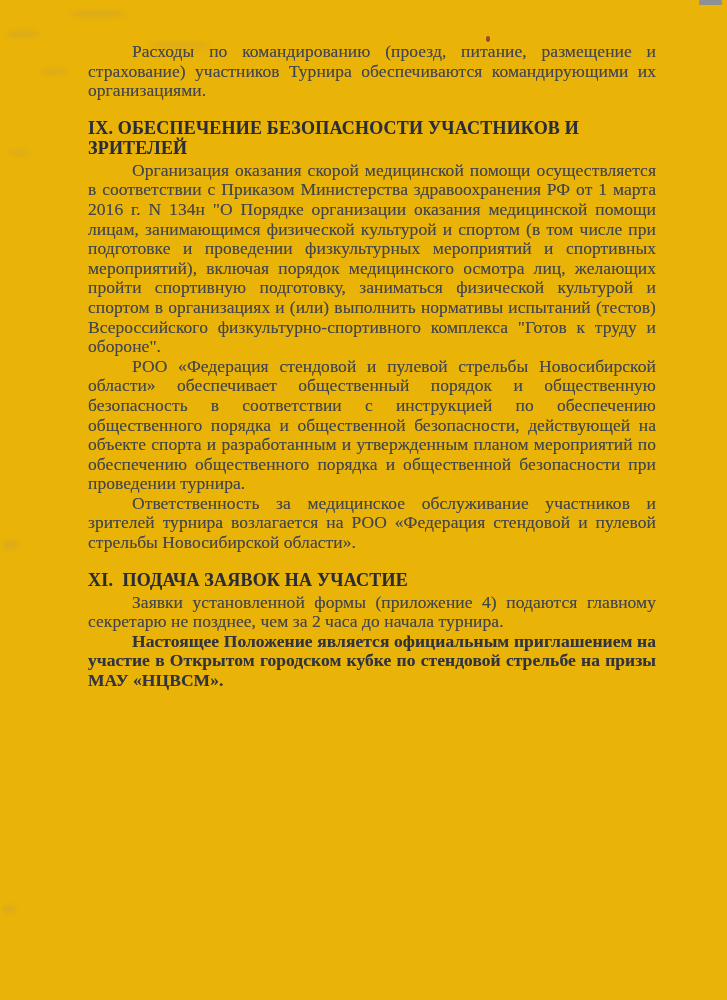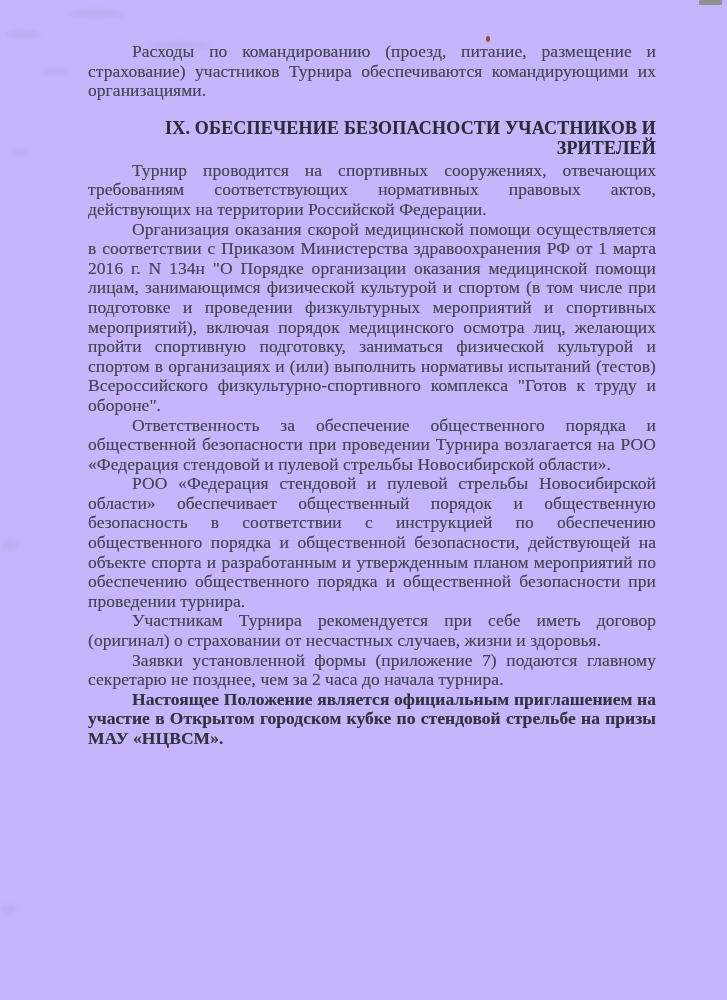--- a/index.html
+++ b/index.html
@@ -1,20 +1,20 @@
 <!DOCTYPE html>
 <html lang="ru"><head>
 <meta charset="utf-8">
 <style>
   html, body { margin: 0; padding: 0; background: #e8e8e8; }
   .page {
     position: relative;
     width: 727px;
     height: 1000px;
-    background: #c4b5fd;
+    background: #eab308;
     overflow: hidden;
     font-family: "Liberation Serif", serif;
   }
   .content {
     position: absolute;
     left: 88px;
     top: 42px;
     width: 568px;
     color: #43464e;
     text-shadow: 0 0 0.5px rgba(67, 70, 78, 0.5);
@@ -29,21 +29,21 @@
   }
   .content p.bold {
     font-weight: bold;
     color: #32343d;
   }
   .content h2.heading {
     margin: 17px 0 3px 0;
     font-size: 18px;
     line-height: 20px;
     font-weight: bold;
-    text-align: right;
+    text-align: left;
     color: #2b2d36;
     letter-spacing: 0.2px;
   }
   
   .corner-mark {
     position: absolute;
     left: 699px;
     top: 0;
     width: 23px;
     height: 5px;
@@ -84,22 +84,21 @@
   <div class="smudge s4"></div>
   <div class="smudge s5"></div>
   <div class="smudge s6"></div>
   <div class="smudge s7"></div>
   <div class="corner-mark"></div>
   <div class="red-speck"></div>
 
   <div class="content">
     <p class="body">Расходы по командированию (проезд, питание, размещение и страхование) участников Турнира обеспечиваются командирующими их организациями.</p>
     <h2 class="heading">IX. ОБЕСПЕЧЕНИЕ БЕЗОПАСНОСТИ УЧАСТНИКОВ И ЗРИТЕЛЕЙ</h2>
-    <p class="body">Турнир проводится на спортивных сооружениях, отвечающих требованиям соответствующих нормативных правовых актов, действующих на территории Российской Федерации.</p>
     <p class="body">Организация оказания скорой медицинской помощи осуществляется в соответствии с  Приказом Министерства здравоохранения РФ от 1 марта 2016 г. N 134н "О Порядке организации оказания медицинской помощи лицам, занимающимся физической культурой и спортом (в том числе при подготовке и проведении физкультурных мероприятий и спортивных мероприятий), включая порядок медицинского осмотра лиц, желающих пройти спортивную подготовку, заниматься физической культурой и спортом в организациях и (или) выполнить нормативы испытаний (тестов) Всероссийского физкультурно-спортивного комплекса "Готов к труду и обороне".</p>
-    <p class="body">Ответственность за обеспечение общественного порядка и общественной безопасности при проведении Турнира возлагается на РОО «Федерация стендовой и пулевой стрельбы Новосибирской области».</p>
     <p class="body">РОО «Федерация стендовой и пулевой стрельбы Новосибирской области» обеспечивает общественный порядок и общественную безопасность в соответствии с инструкцией по обеспечению общественного порядка и общественной безопасности, действующей на объекте спорта и разработанным и утвержденным планом мероприятий по обеспечению общественного порядка и общественной безопасности при проведении турнира.</p>
-    <p class="body">Участникам Турнира рекомендуется при себе иметь договор (оригинал) о страховании от несчастных случаев, жизни и здоровья.</p>
-    <p class="body">Заявки установленной формы (приложение 7) подаются главному секретарю не позднее, чем за 2 часа до начала турнира.</p>
+    <p class="body">Ответственность за медицинское обслуживание участников и зрителей турнира возлагается на РОО «Федерация стендовой и пулевой стрельбы Новосибирской области».</p>
+    <h2 class="heading">XI.&nbsp;&nbsp;ПОДАЧА ЗАЯВОК НА УЧАСТИЕ</h2>
+    <p class="body">Заявки установленной формы (приложение 4) подаются главному секретарю не позднее, чем за 2 часа до начала турнира.</p>
     <p class="body bold">Настоящее Положение является официальным приглашением на участие в Открытом городском кубке по стендовой стрельбе на призы МАУ «НЦВСМ».</p>
   </div>
 
 </div>
 
 </body></html>

